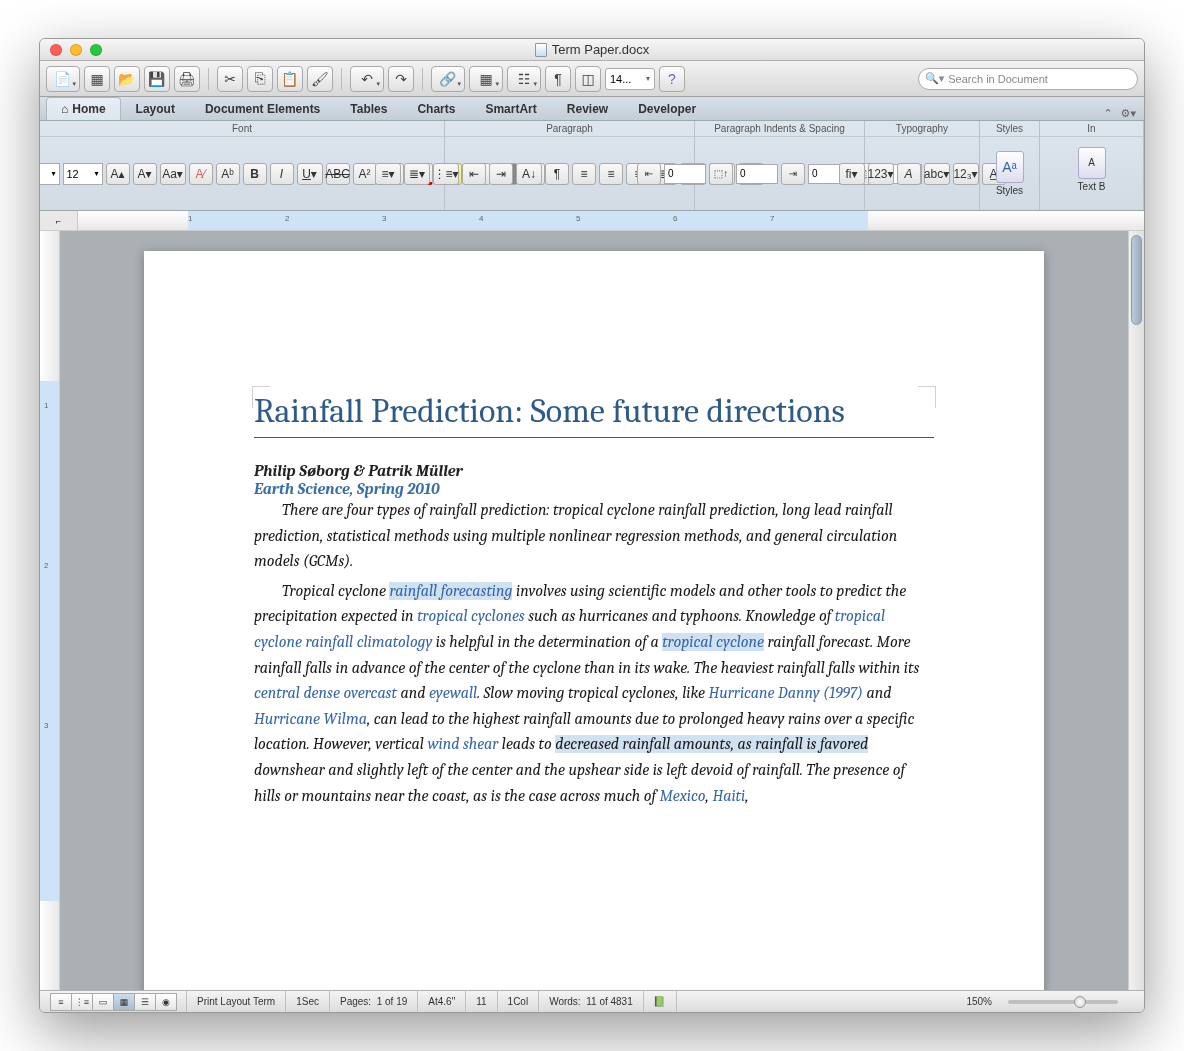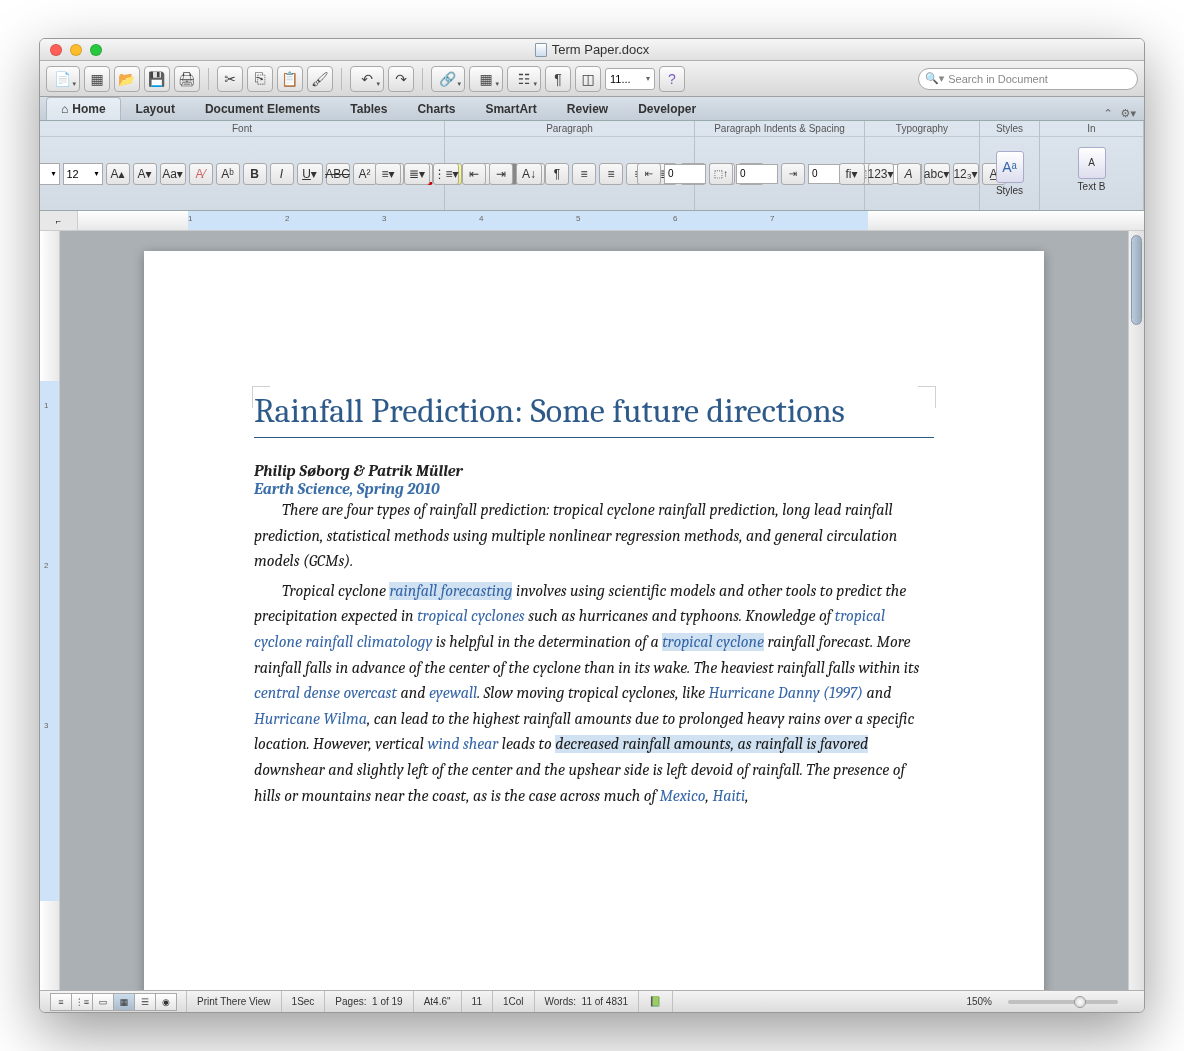--- a/index.html
+++ b/index.html
@@ -108,21 +108,21 @@
     <div class="sep"></div>
     <div class="tbtn split">↶</div>
     <div class="tbtn">↷</div>
     <div class="sep"></div>
     <div class="tbtn split">🔗</div>
     <div class="tbtn split">▦</div>
     <div class="tbtn split">☷</div>
     <div class="tbtn">¶</div>
     <div class="tbtn">◫</div>
     <div class="zoom-box">
-        <span>11...</span>
+        <span>14...</span>
         <span style="margin-left:auto;font-size:8px;color:#666">▾</span>
       </div>
     <div class="tbtn" style="color:#7a5cc0;">?</div>
     <div class="search">
       <span>🔍▾</span>
       <span>Search in Document</span>
     </div>
   </div>
 
   <div class="ribbon-tabs">
@@ -307,21 +307,21 @@
 
   <div class="statusbar">
     <div class="sb-seg view-btns">
       <div class="vbtn">≡</div>
       <div class="vbtn">⋮≡</div>
       <div class="vbtn">▭</div>
       <div class="vbtn active">▦</div>
       <div class="vbtn">☰</div>
       <div class="vbtn">◉</div>
     </div>
-    <div class="sb-seg">Print There View</div>
+    <div class="sb-seg">Print Layout Term</div>
     <div class="sb-seg">
         <span>1</span>
         <span>Sec</span>
       </div>
     <div class="sb-seg"><span>Pages:</span>&nbsp;&nbsp;<span>1 of 19</span></div>
     <div class="sb-seg">
         <span>At</span>
         <span>4.6"</span>
       </div>
     <div class="sb-seg">11</div>

